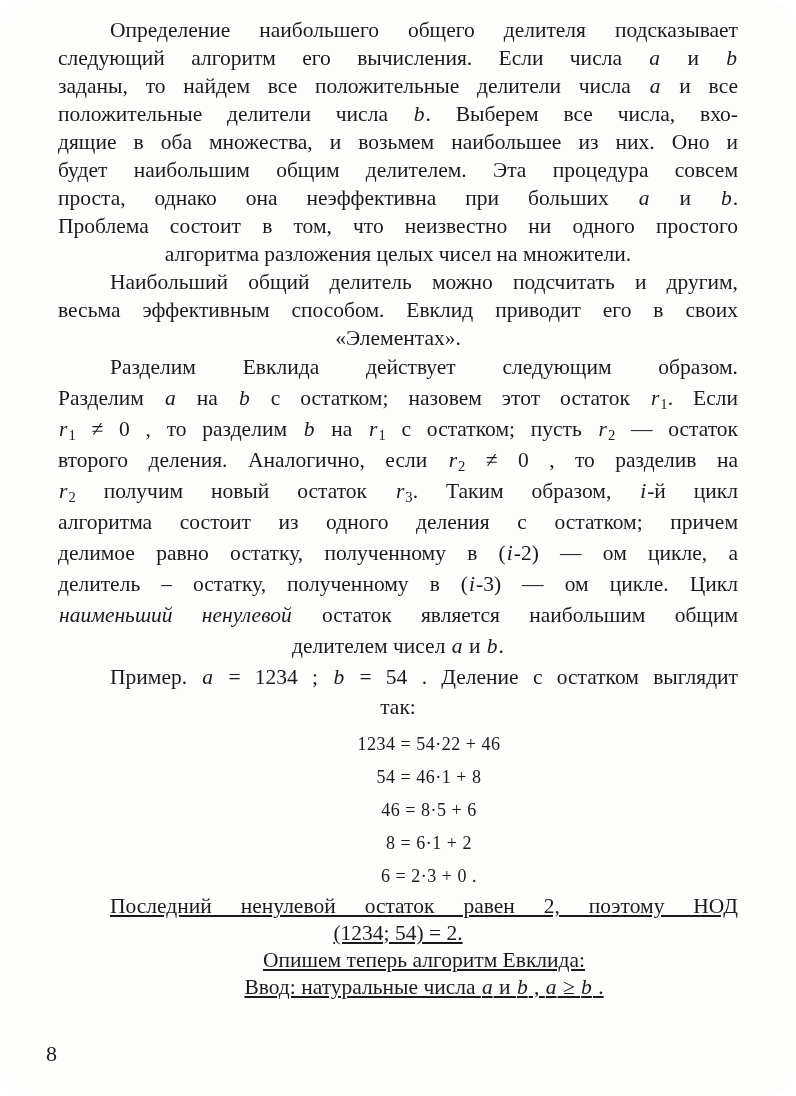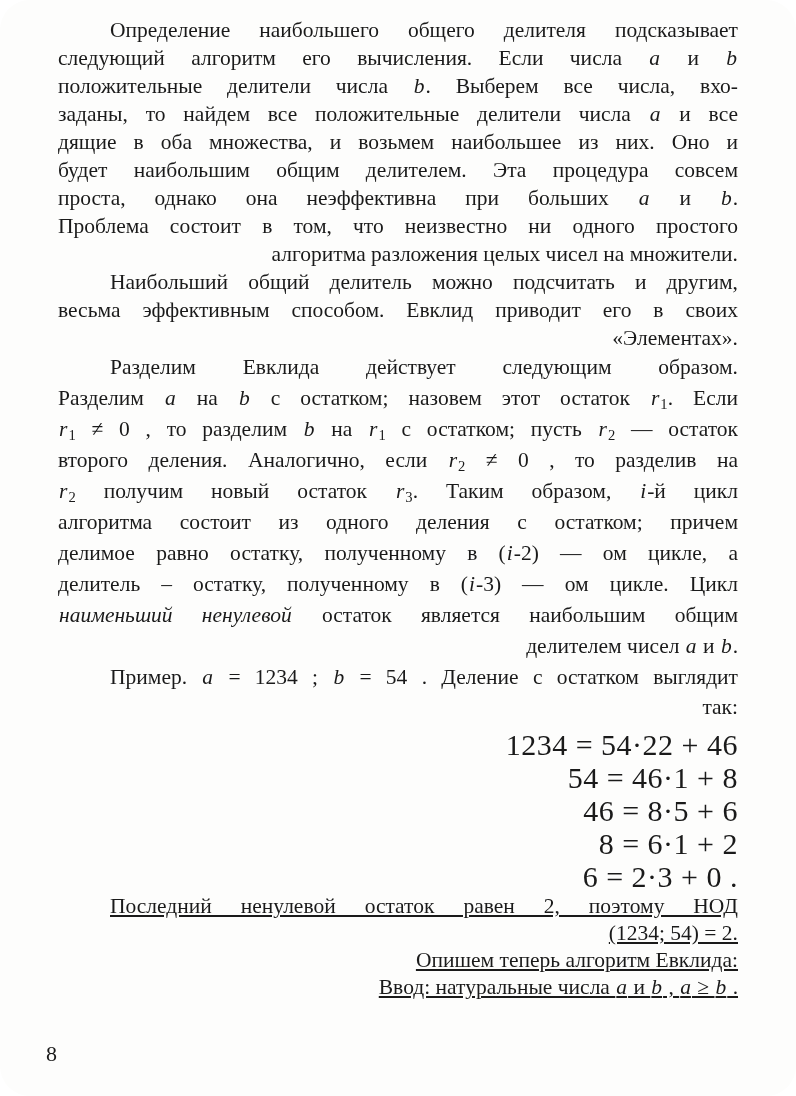--- a/index.html
+++ b/index.html
@@ -14,38 +14,38 @@
     box-sizing: border-box;
     padding: 16px 58px 0 58px;
     font-family: "Liberation Serif", "DejaVu Serif", serif;
     overflow: hidden;
   }
   .doc-body { width: 100%; }
   .block { margin: 0; }
   .line {
     font-size: 21.5px;
     line-height: 28px;
-    text-align: right;
+    text-align: center;
     white-space: normal;
   }
   .line.justify {
     text-align: justify;
     text-align-last: justify;
   }
   .line.indent { text-indent: 52px; }
 
   .b-body .line    { line-height: 28px; }
   .b-formula .line { line-height: 31px; }
   .b-example .line { line-height: 30px; }
   .b-tight .line   { line-height: 27px; text-decoration: underline; }
 
   .b-equations { margin: 6px 0 0 62px; }
   .b-equations .line {
     line-height: 33px;
-    font-size: 30px;
+    font-size: 18px;
     letter-spacing: 0.5px;
   }
 
   .it { font-style: italic; padding: 0 1px; }
   sub {
     font-size: 0.68em;
     line-height: 0;
     vertical-align: -0.25em;
   }
   .page-number {
@@ -57,22 +57,22 @@
   }
 </style>
 </head>
 <body>
 
 <div class="page" style="background: rgb(253, 253, 252); color: rgb(26, 26, 26); border-radius: 30px;">
   <div class="doc-body">
       <div class="block b-body">
         <div class="line indent justify"><span>Определение наибольшего общего делителя подсказывает</span></div>
         <div class="line justify"><span>следующий алгоритм его вычисления. Если числа </span><span class="it">a</span><span> и </span><span class="it">b</span></div>
+        <div class="line justify"><span>заданы, то найдем все положительные делители числа </span><span class="it">a</span><span> и все</span></div>
         <div class="line justify"><span>положительные делители числа </span><span class="it">b</span><span>. Выберем все числа, вхо-</span></div>
-        <div class="line justify"><span>заданы, то найдем все положительные делители числа </span><span class="it">a</span><span> и все</span></div>
         <div class="line justify"><span>дящие в оба множества, и возьмем наибольшее из них. Оно и</span></div>
         <div class="line justify"><span>будет наибольшим общим делителем. Эта процедура совсем</span></div>
         <div class="line justify"><span>проста, однако она неэффективна при больших </span><span class="it">a</span><span> и </span><span class="it">b</span><span>.</span></div>
         <div class="line justify"><span>Проблема состоит в том, что неизвестно ни одного простого</span></div>
         <div class="line"><span>алгоритма разложения целых чисел на множители.</span></div>
       </div>
       <div class="block b-body">
         <div class="line indent justify"><span>Наибольший общий делитель можно подсчитать и другим,</span></div>
         <div class="line justify"><span>весьма эффективным способом. Евклид приводит его в своих</span></div>
         <div class="line"><span>«Элементах».</span></div>

